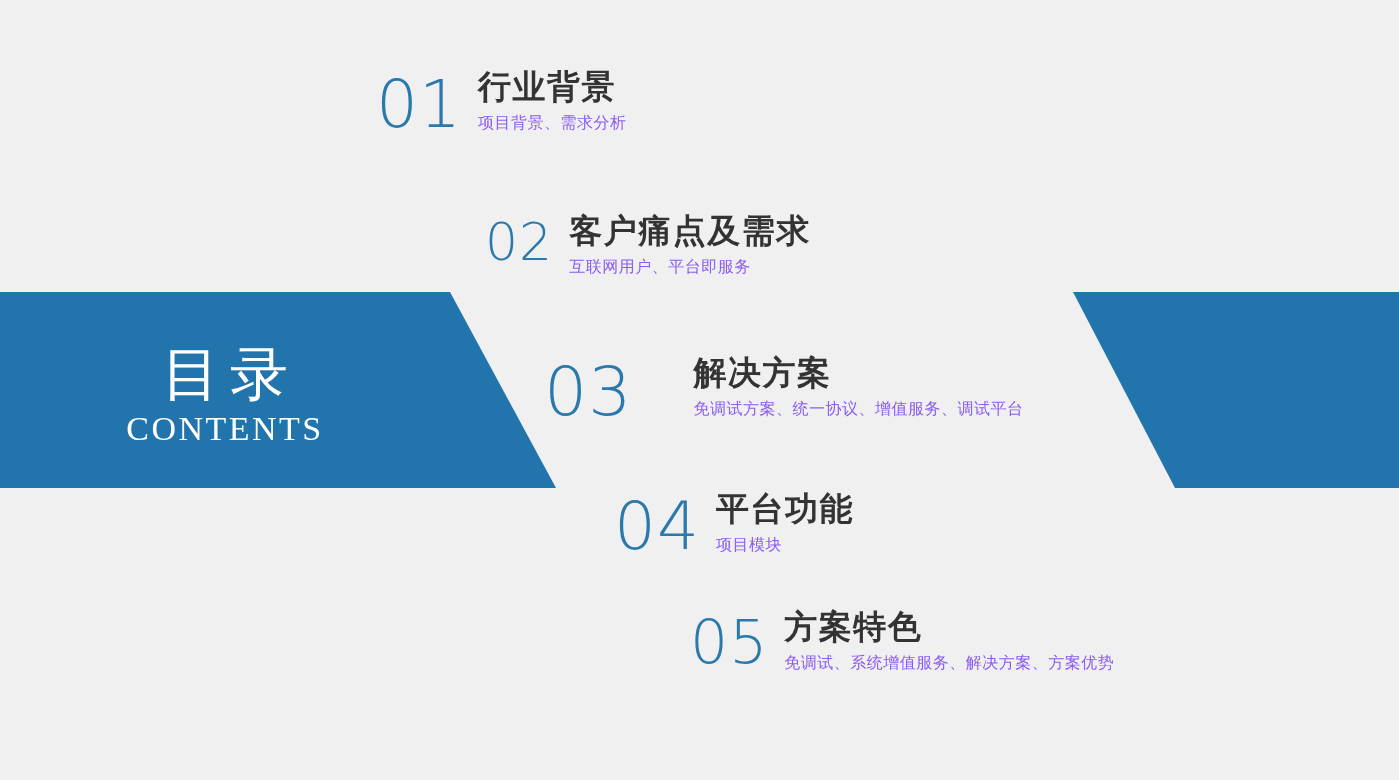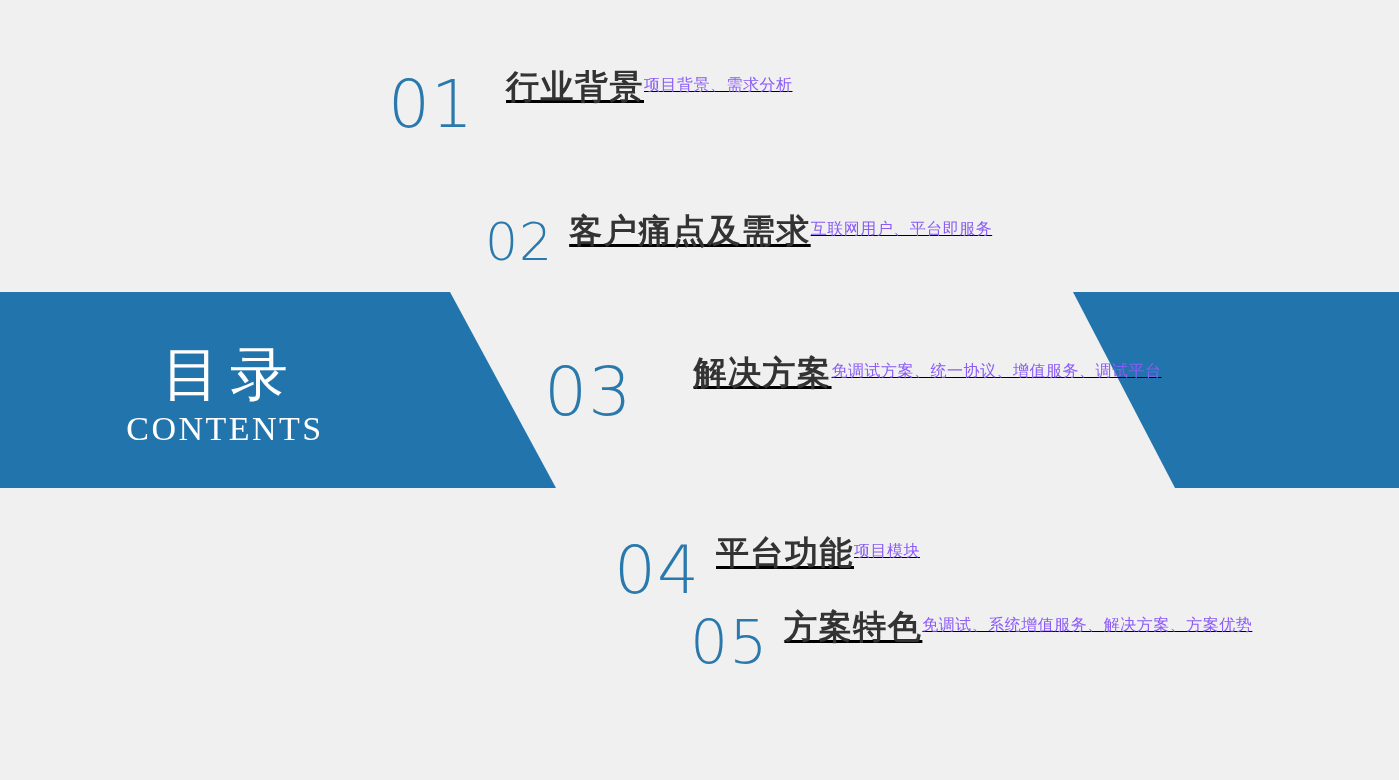--- a/index.html
+++ b/index.html
@@ -82,46 +82,45 @@
     font-size: 66px;
     line-height: 1;
     font-weight: 300;
     letter-spacing: 1px;
     font-family: "DejaVu Sans", "Liberation Sans", sans-serif;
     margin-top: 4px;
   }
   .row-text {
     margin-left: 16px;
     display: flex;
-    flex-direction: row;
-    text-decoration: underline;
+    flex-direction: column;
   }
   .row-title {
     color: #333333;
     font-size: 33px;
     line-height: 1.16;
     font-weight: 700;
     letter-spacing: 1.5px;
     font-family: "DejaVu Sans", "Liberation Sans", sans-serif;
   }
   .row-subtitle {
     color: #8b5cf6;
     font-size: 16px;
     line-height: 1.3;
     margin-top: 7px;
     font-weight: 400;
     letter-spacing: 0.5px;
     font-family: "DejaVu Sans", "Liberation Sans", sans-serif;
   }
 
   
-  #agenda-row-1 { left: 388px;  top: 68px; gap: 16px;  }
+  #agenda-row-1 { left: 376px;  top: 68px;  }
   #agenda-row-2 { left: 464px;  top: 212px; }
   #agenda-row-3 { left: 544px;  top: 354px; gap: 45px; }
-  #agenda-row-4 { left: 614px;  top: 490px; margin-top: 44px; }
+  #agenda-row-4 { left: 614px;  top: 490px; }
   #agenda-row-5 { left: 690px;  top: 608px; }
 
   
   #agenda-row-2 .row-number { font-size: 52px; margin-left: 21px; }
   #agenda-row-3 .row-number { font-size: 68px; }
   #agenda-row-5 .row-number { font-size: 60px; }
 </style>
 </head>
 <body>
 

